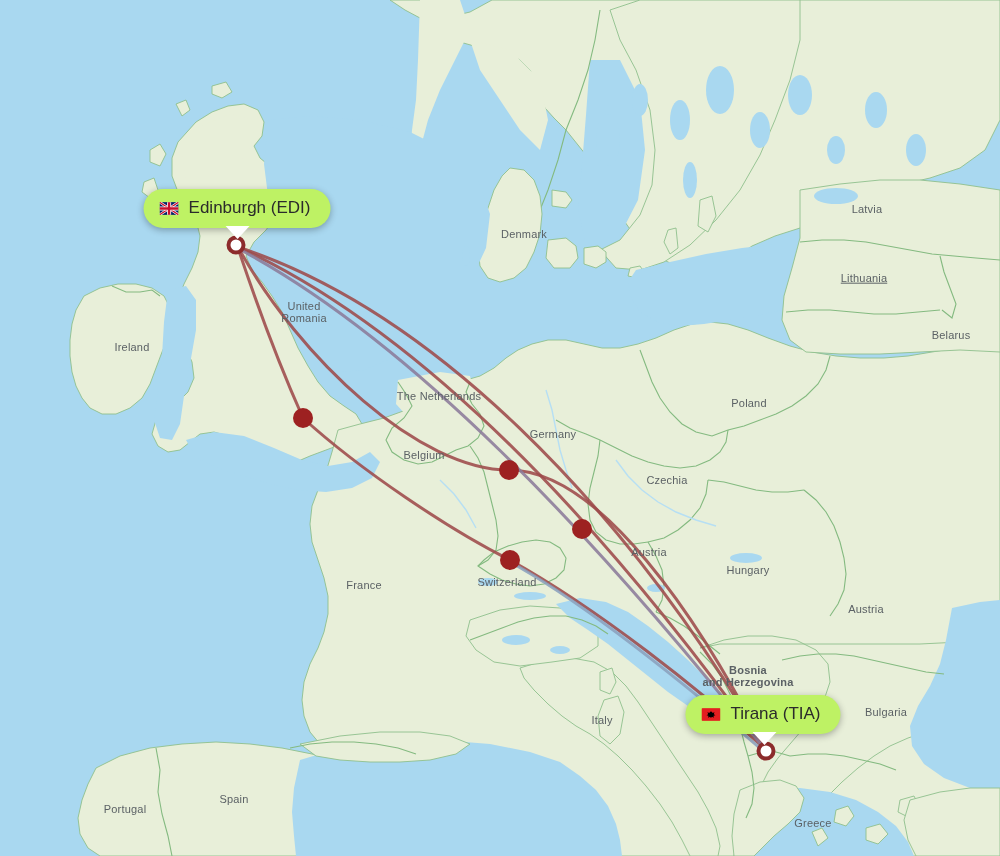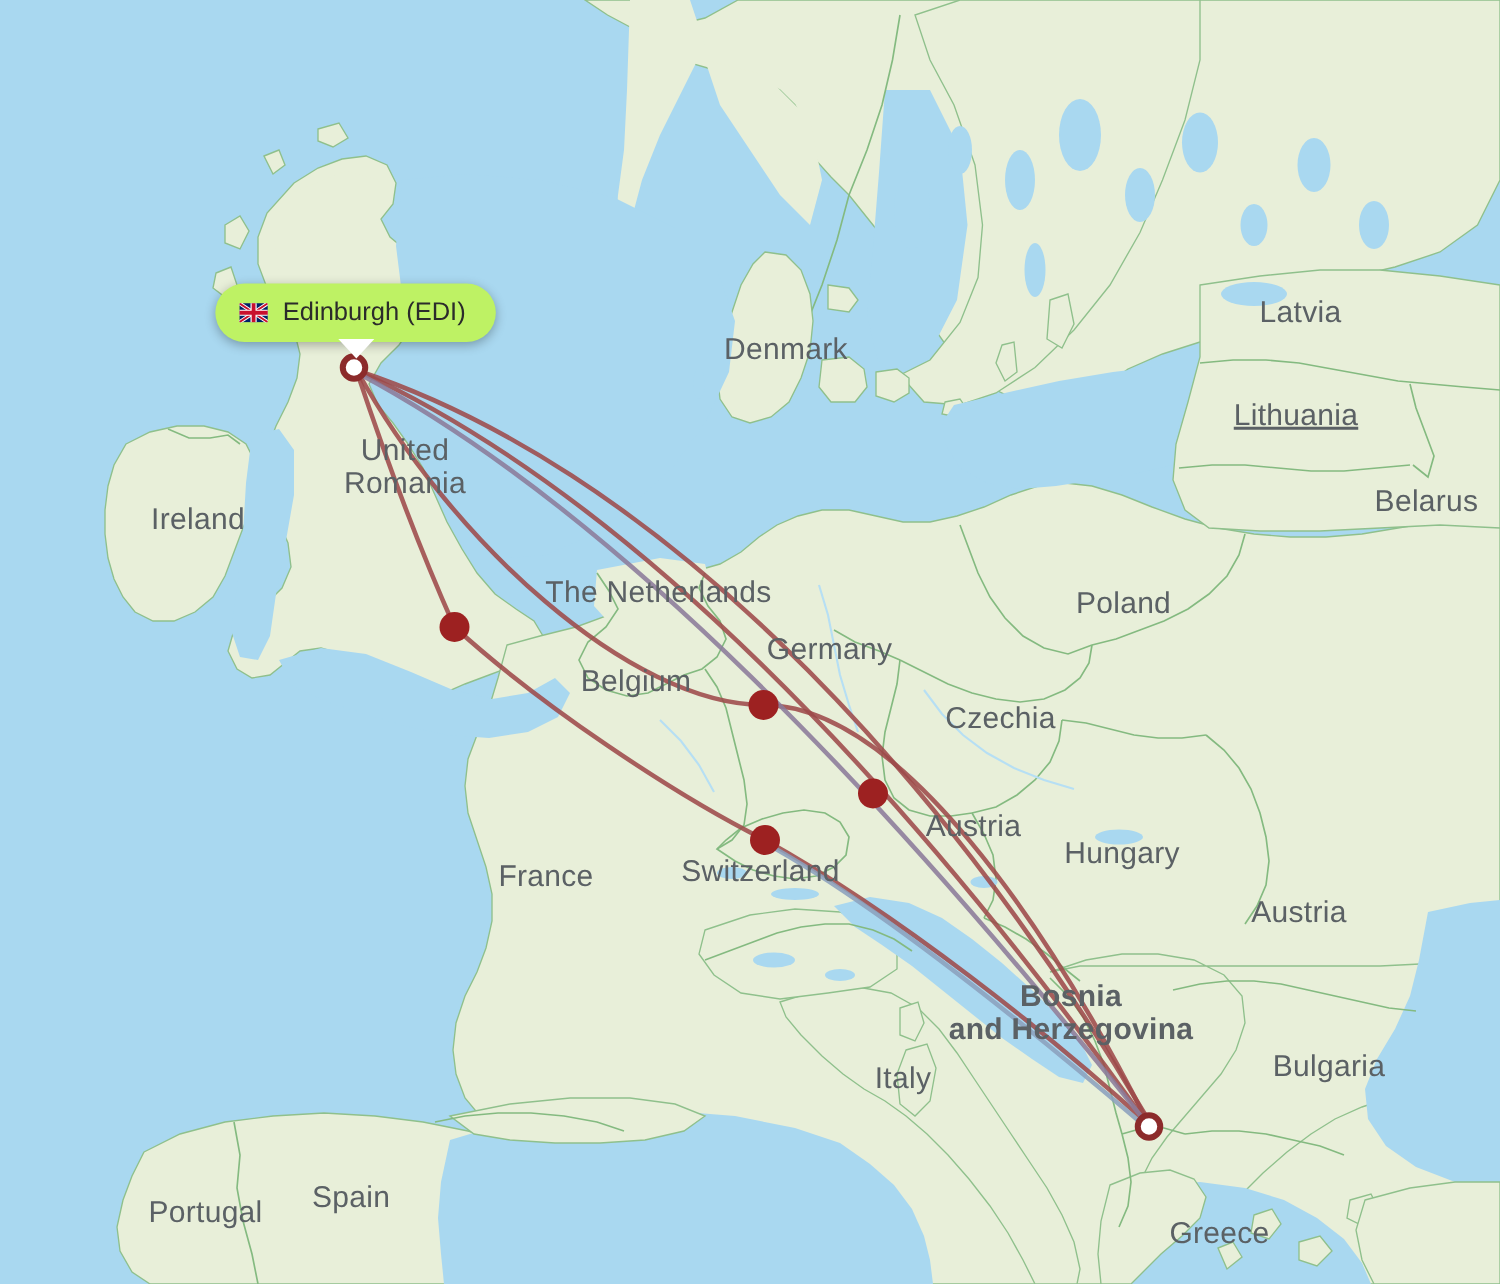--- a/index.html
+++ b/index.html
@@ -20,30 +20,30 @@
   #map-svg {
     position: absolute;
     inset: 0;
     width: 1000px;
     height: 856px;
     display: block;
   }
   .country-label {
     position: absolute;
     color: #5b6165;
-    font-size: 20px;
+    font-size: 11px;
     font-family: "Liberation Sans", sans-serif;
     white-space: nowrap;
     letter-spacing: 0.2px;
     transform: translate(-50%, -50%);
     pointer-events: none;
     text-align: center;
     line-height: 1.15;
   }
-  .country-label.two-line { line-height: 1.12; }
+  .country-label.two-line { line-height: 1.12; margin-left: 34px; }
 
   
   .airport-callout {
     position: absolute;
     background: #bef264;
     border-radius: 22px;
     box-shadow: 0 2px 7px rgba(0,0,0,0.30);
     padding: 9px 20px 10px 16px;
     display: flex;
     align-items: center;
@@ -355,21 +355,21 @@
       <div class="country-label" style="left: 364px; top: 585px;">France</div>
       <div class="country-label" style="left: 507px; top: 582px;">Switzerland</div>
       <div class="country-label" style="left: 866px; top: 609px;">Austria</div>
       <div class="country-label two-line" style="left: 714px; top: 676px; font-weight: bold;">
         <div>Bosnia</div>
         <div>and Herzegovina</div>
       </div>
       <div class="country-label" style="left: 602px; top: 720px;">Italy</div>
       <div class="country-label" style="left: 886px; top: 712px;">Bulgaria</div>
       <div class="country-label" style="left: 234px; top: 799px;">Spain</div>
-      <div class="country-label" style="left: 125px; top: 809px; margin-left: 12px;">Portugal</div>
+      <div class="country-label" style="left: 125px; top: 809px;">Portugal</div>
       <div class="country-label" style="left: 813px; top: 823px;">Greece</div>
     </div>
 
   <div id="stop-dots">
       <div class="stop-dot" id="stop-uk-south" style="left: 303px; top: 418px; background: rgb(157, 33, 33);"></div>
       <div class="stop-dot" id="stop-germany-west" style="left: 509px; top: 470px; background: rgb(157, 33, 33);"></div>
       <div class="stop-dot" id="stop-austria-north" style="left: 582px; top: 529px; background: rgb(157, 33, 33);"></div>
       <div class="stop-dot" id="stop-switzerland" style="left: 510px; top: 560px; background: rgb(157, 33, 33);"></div>
     </div>
 
@@ -382,14 +382,22 @@
       <rect width="60" height="40" fill="#012169"></rect>
       <path d="M0,0 L60,40 M60,0 L0,40" stroke="#fff" stroke-width="8"></path>
       <path d="M0,0 L60,40 M60,0 L0,40" stroke="#C8102E" stroke-width="4"></path>
       <path d="M30,0 V40 M0,20 H60" stroke="#fff" stroke-width="13"></path>
       <path d="M30,0 V40 M0,20 H60" stroke="#C8102E" stroke-width="8"></path>
     </svg>
     <span class="callout-text">Edinburgh (EDI)</span>
     <span class="tail"></span>
   </div>
 
+  <div class="airport-callout" id="dest-callout" style="left: 763px; top: 734px;">
+    <svg class="flag" viewBox="0 0 60 40">
+      <rect width="60" height="40" fill="#E41E20"></rect>
+      <path d="M30 10 L24 15 L19 12 L21 19 L16 22 L22 24 L21 30 L27 27 L30 31 L33 27 L39 30 L38 24 L44 22 L39 19 L41 12 L36 15 Z" fill="#000"></path>
+    </svg>
+    <span class="callout-text">Tirana (TIA)</span>
+    <span class="tail"></span>
+  </div>
 
 </div>
 
 </body></html>

